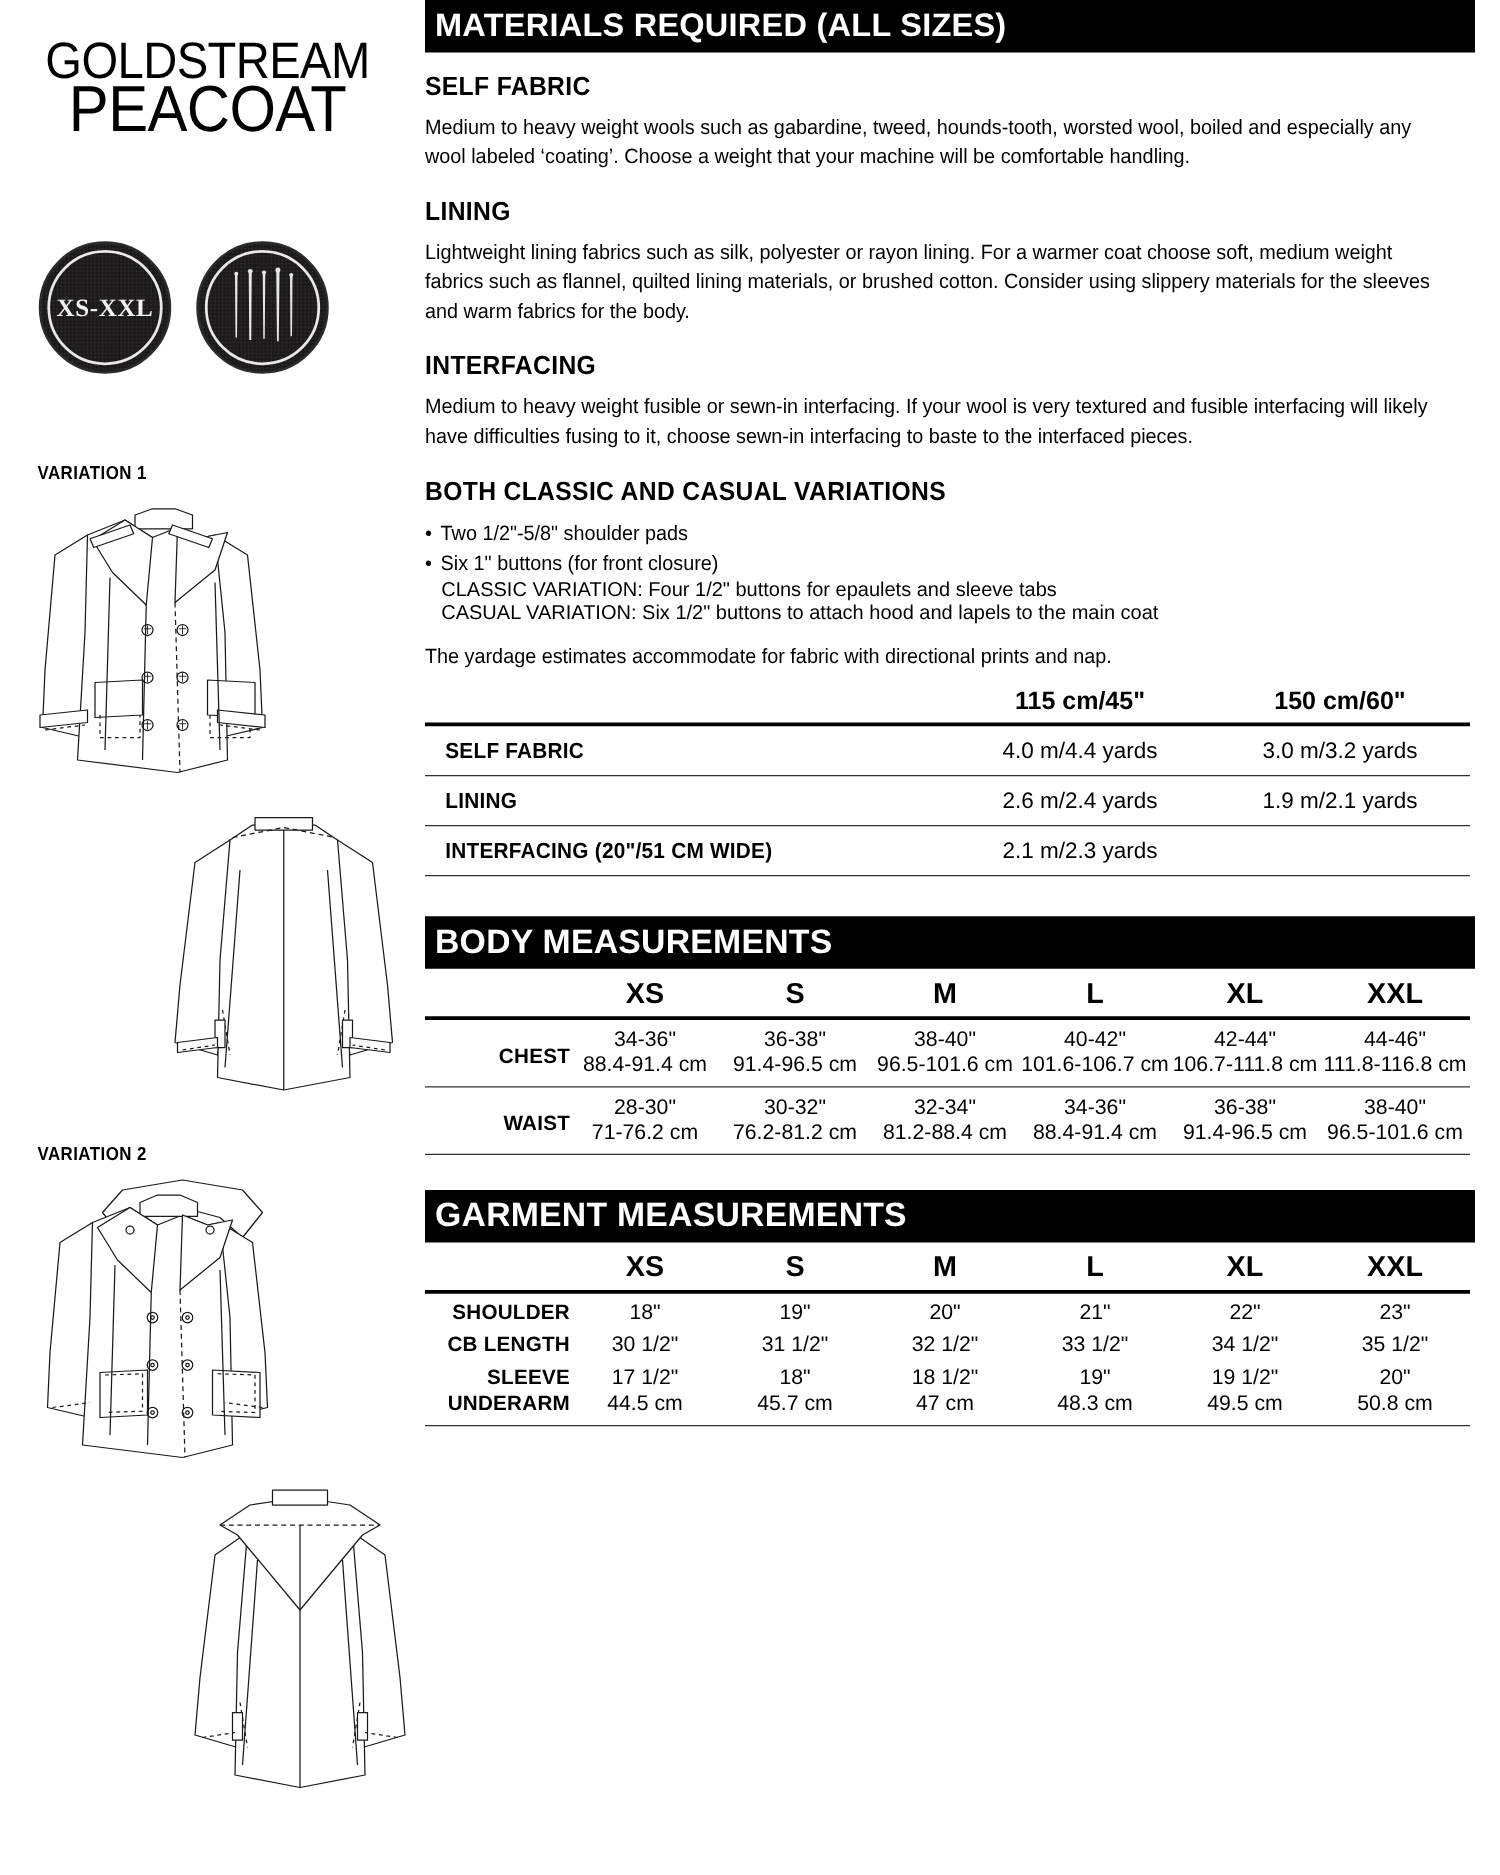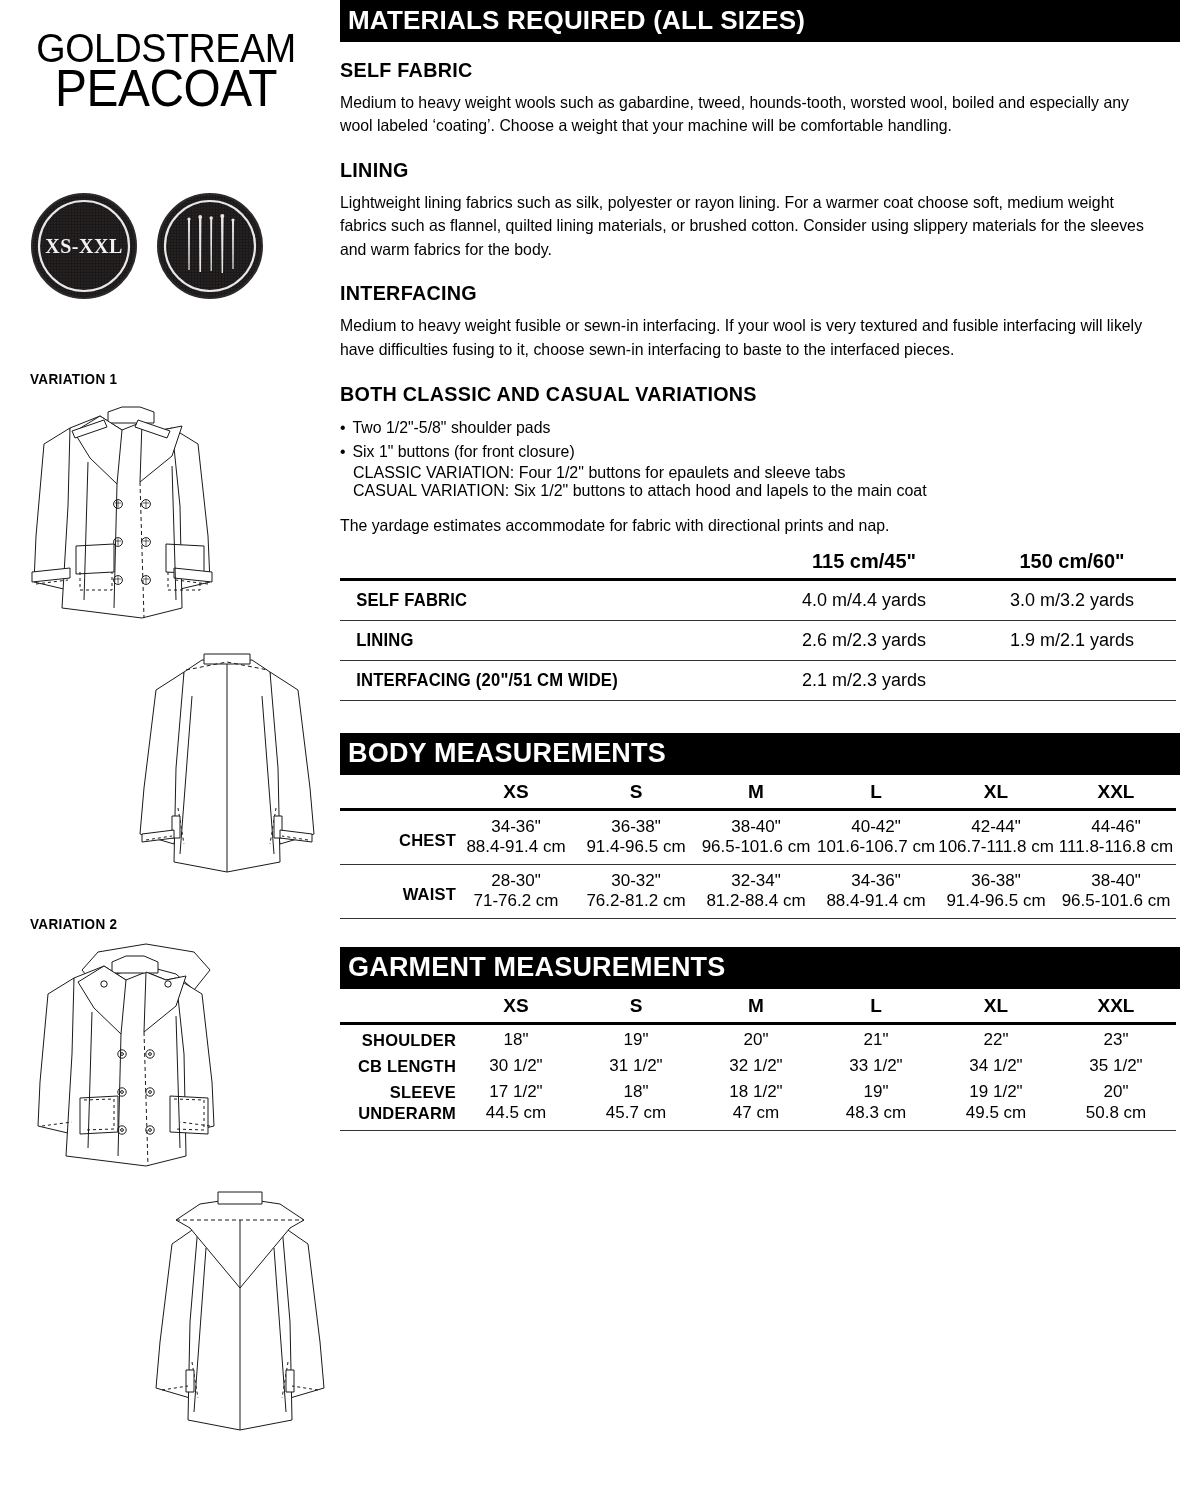--- a/index.html
+++ b/index.html
@@ -93,21 +93,21 @@
   }
   .yard td.rowlabel {
     font-size: 17.5px; font-weight: bold; text-align: left;
     padding: 9px 0 9px 6px; letter-spacing: 0.2px;
     transform: scaleX(0.95);
   }
   .yard td.val { font-size: 18px; text-align: center; padding: 9px 0; }
 
   
   .meas th.size {
-    font-size: 19px; font-weight: bold; padding: 6px 0 5px 0;
+    font-size: 23px; font-weight: bold; padding: 6px 0 5px 0;
   }
   .meas td.lbl {
     font-size: 16.5px; font-weight: bold; text-align: right; padding-left: 6px;
     letter-spacing: 0.2px; white-space: nowrap;
   }
   .meas td.v  { font-size: 17px; text-align: center; }
   .meas tr.r-in td { padding-top: 6px; }
   .meas tr.r-cm td { padding-bottom: 7px; }
   .meas tr.r-in2 td { padding-top: 5px; padding-bottom: 1px; }
 </style>
@@ -362,21 +362,21 @@
         <tr class="rule-thick">
             <td colspan="3" style="height:0"></td>
           </tr>
         <tr class="rule-thin">
           <td class="rowlabel">SELF FABRIC</td>
           <td class="val">4.0 m/4.4 yards</td>
           <td class="val">3.0 m/3.2 yards</td>
         </tr>
         <tr class="rule-thin">
           <td class="rowlabel">LINING</td>
-          <td class="val">2.6 m/2.3 yards</td>
+          <td class="val">2.6 m/2.4 yards</td>
           <td class="val">1.9 m/2.1 yards</td>
         </tr>
         <tr class="rule-thin">
           <td class="rowlabel">INTERFACING (20"/51 CM WIDE)</td>
           <td class="val">2.1 m/2.3 yards</td>
           <td class="val"></td>
         </tr>
       </tbody>
     </table>
 

